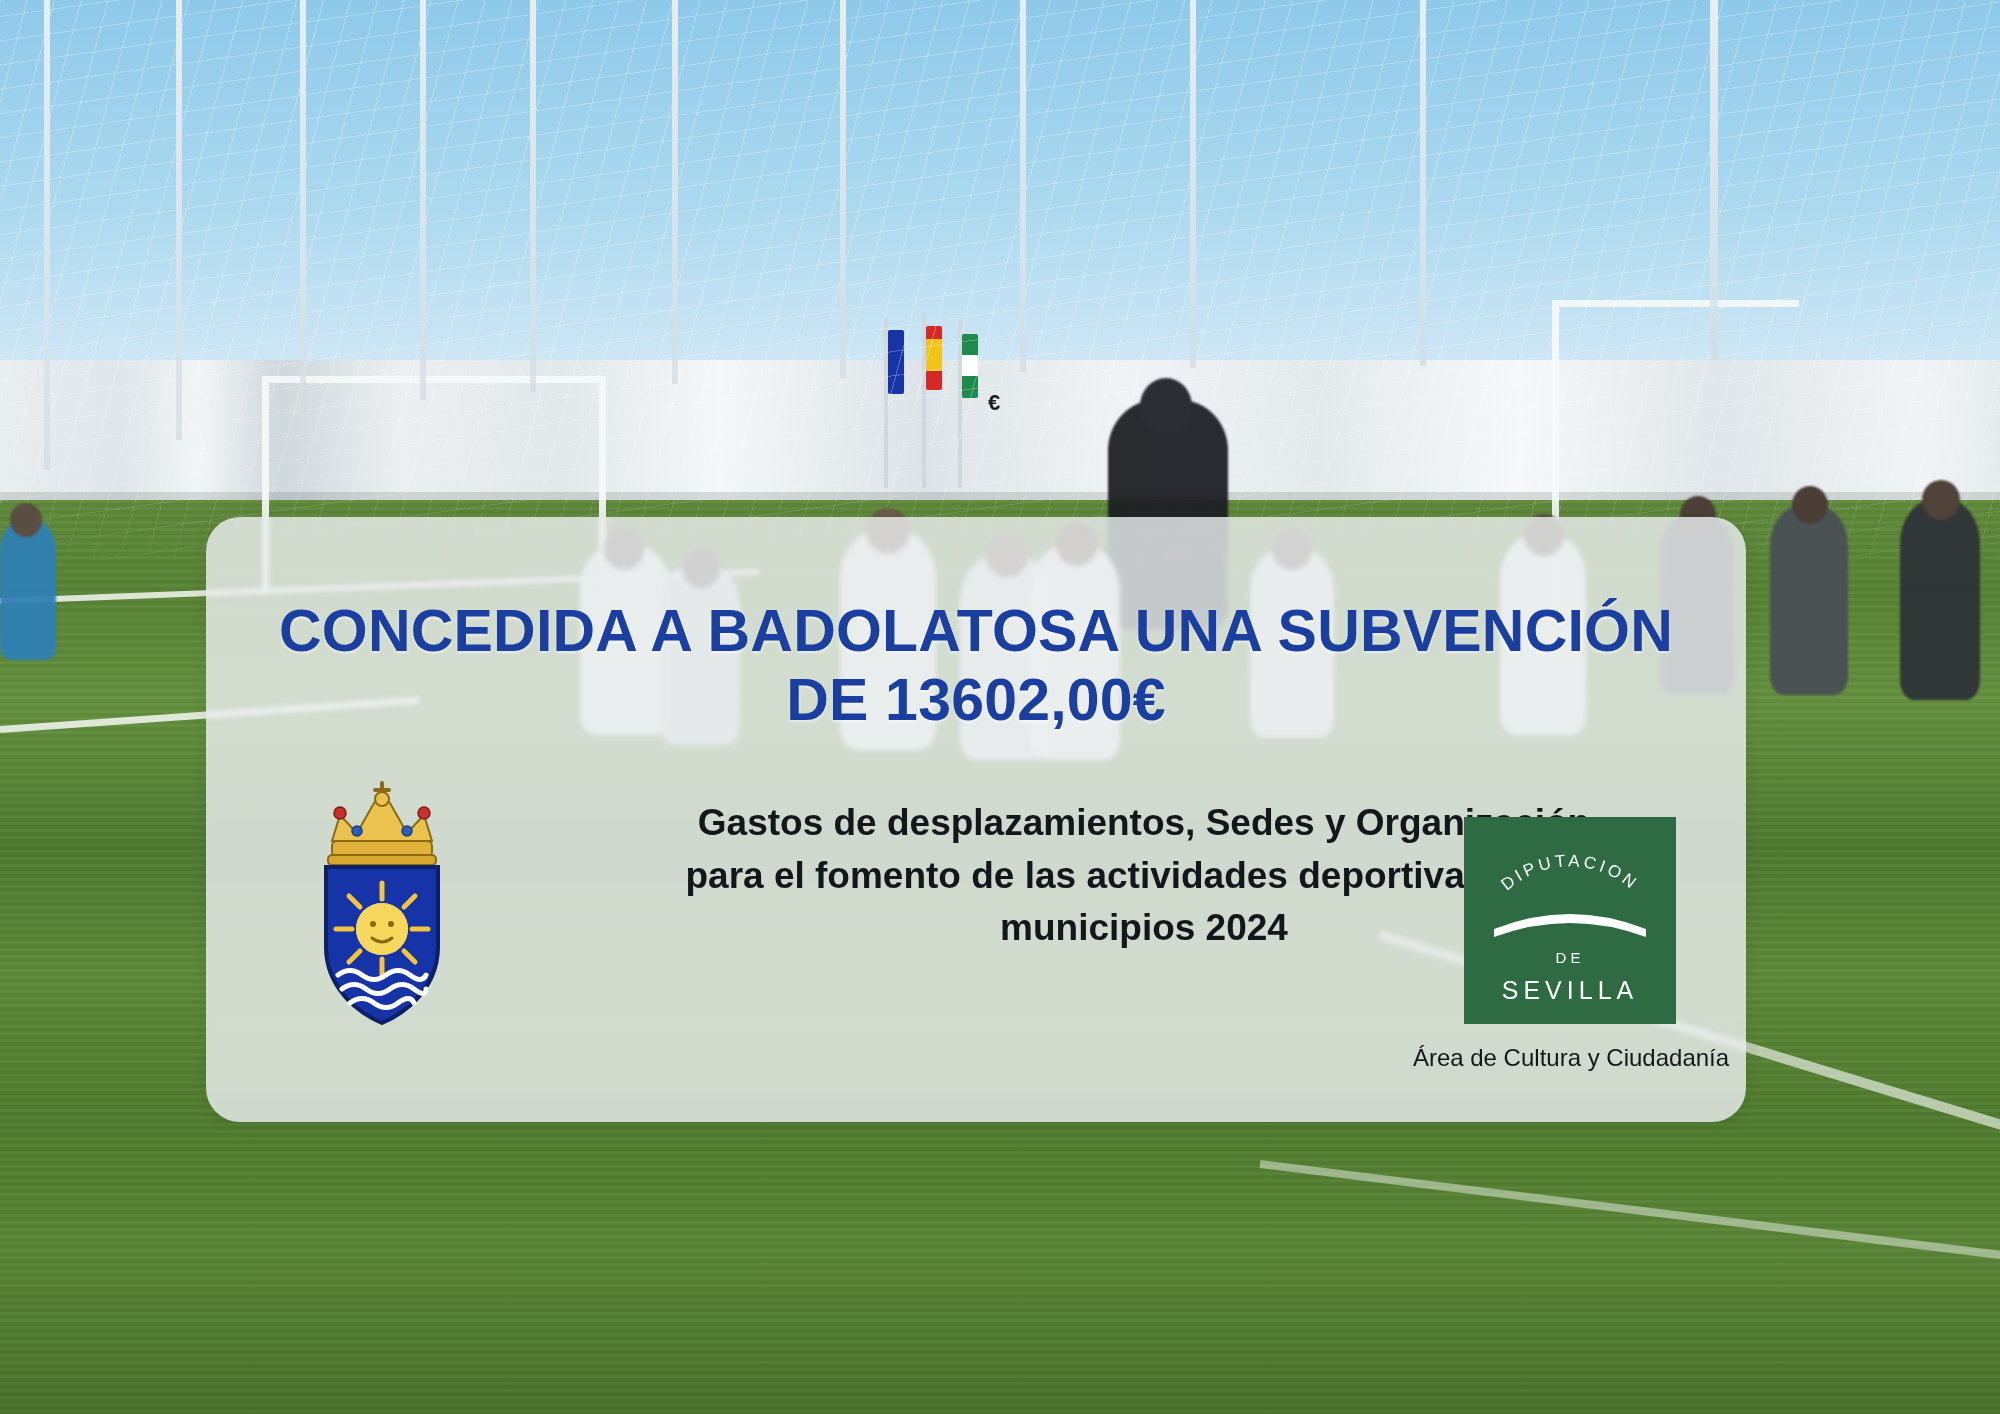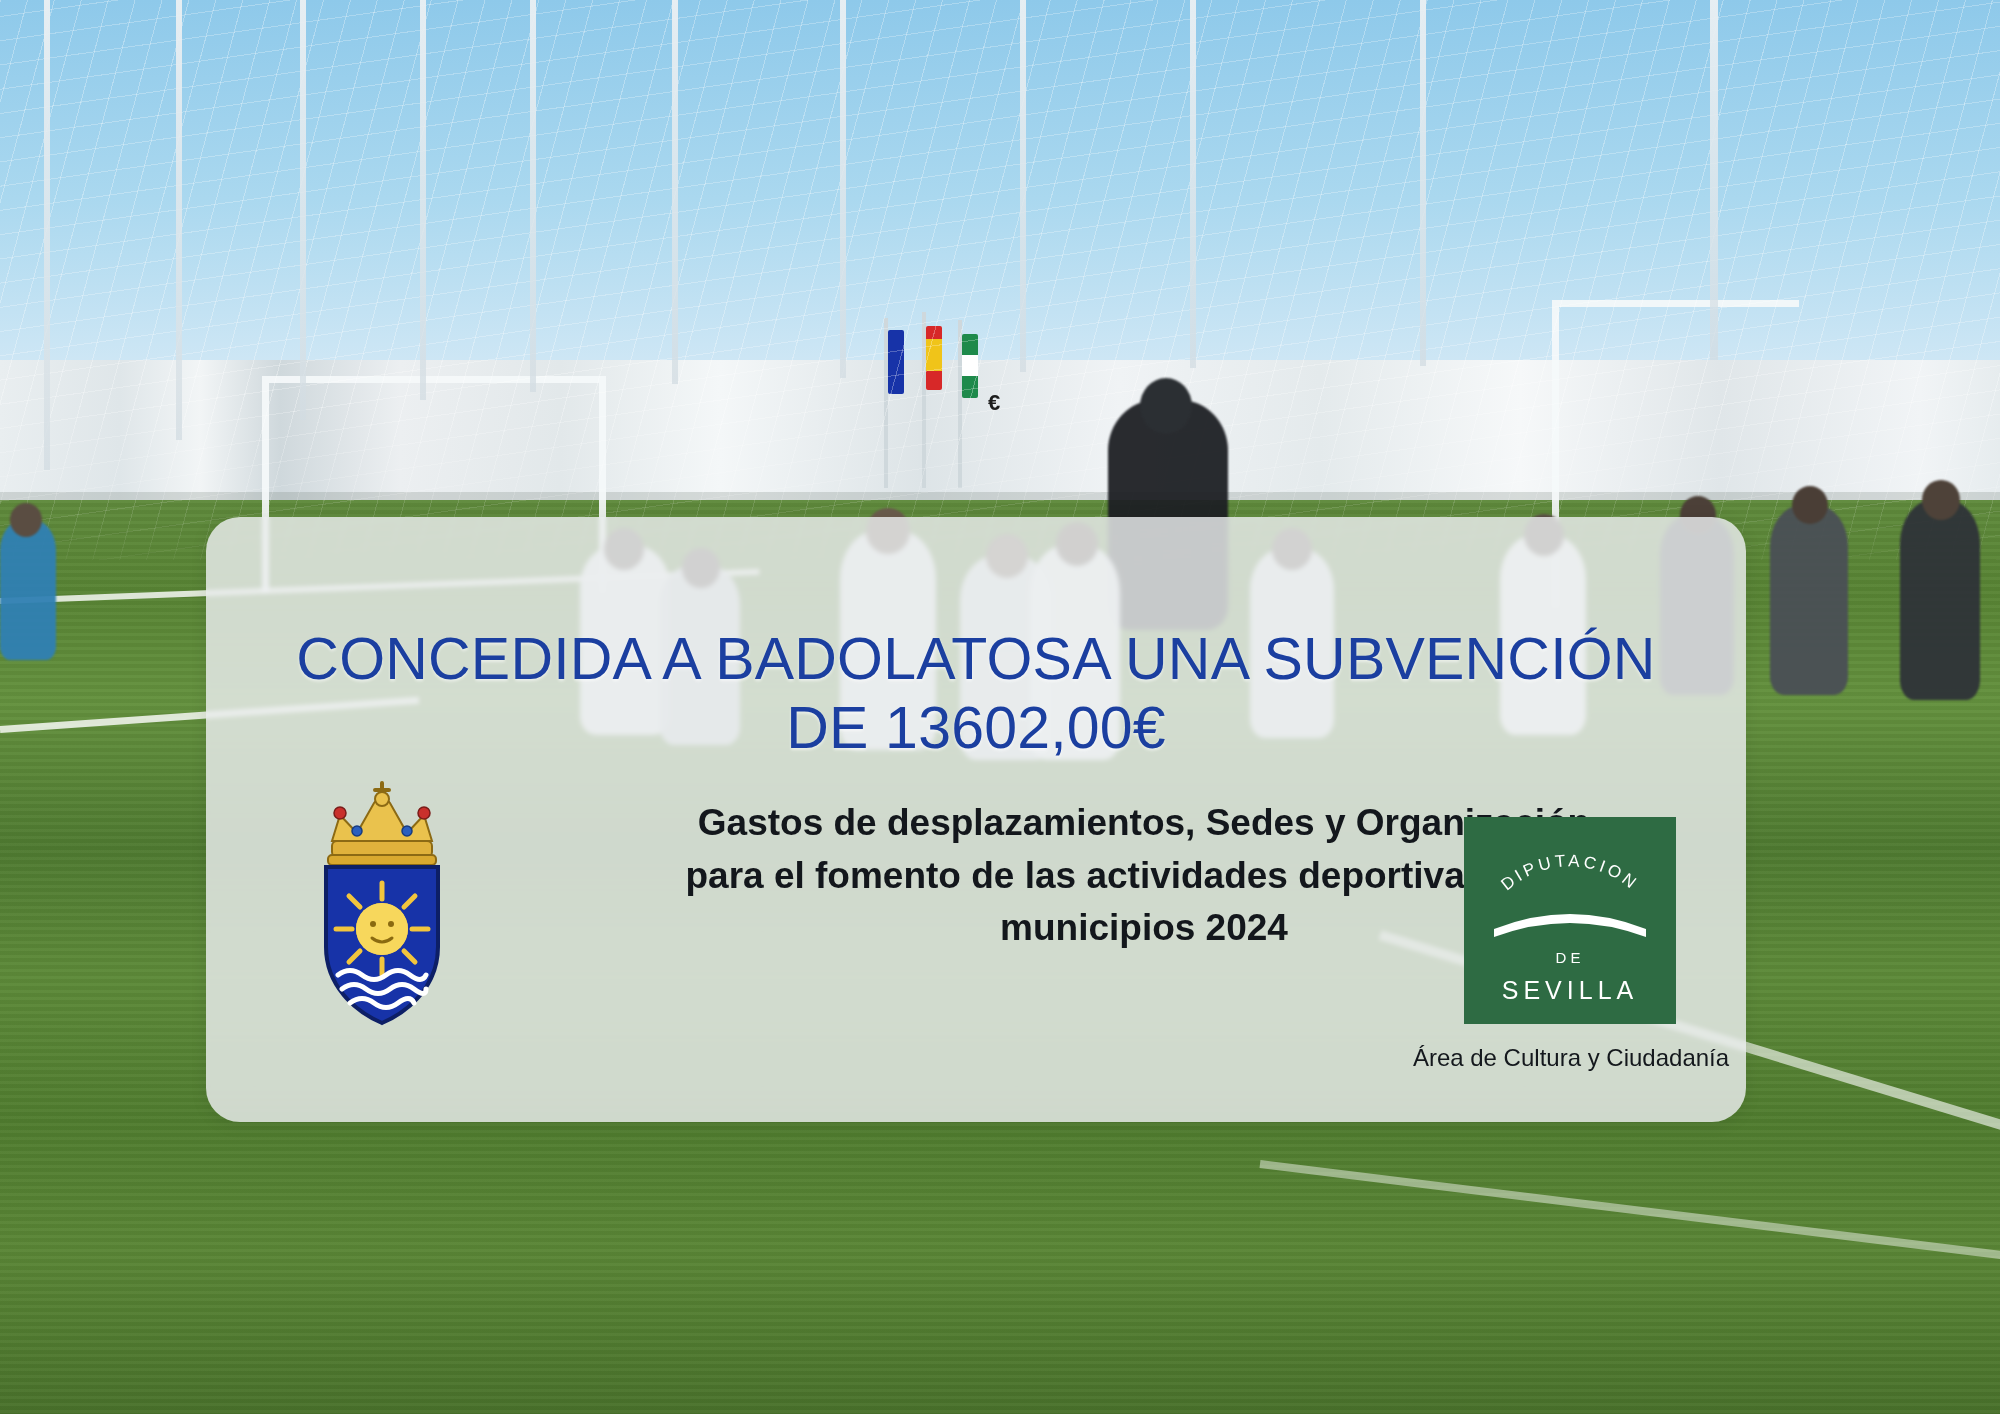--- a/index.html
+++ b/index.html
@@ -153,25 +153,25 @@
     height: 605px;
     background: rgba(236, 238, 239, 0.82);
     border-radius: 34px;
     box-shadow: 0 2px 18px rgba(0,0,0,.08);
     backdrop-filter: blur(2px);
   }
   .headline {
     position: absolute;
     left: 60px;
     right: 60px;
-    top: 108px;
+    top: 80px;
     text-align: center;
     color: #1b3fa0;
     font-size: 59px;
-    font-weight: normal;
+    font-weight: bold;
     line-height: 1.17;
     letter-spacing: .2px;
     text-shadow: 0 2px 3px rgba(255,255,255,.55);
   }
   .subtext {
     position: absolute;
     left: 458px;
     width: 960px;
     top: 280px;
     text-align: center;

